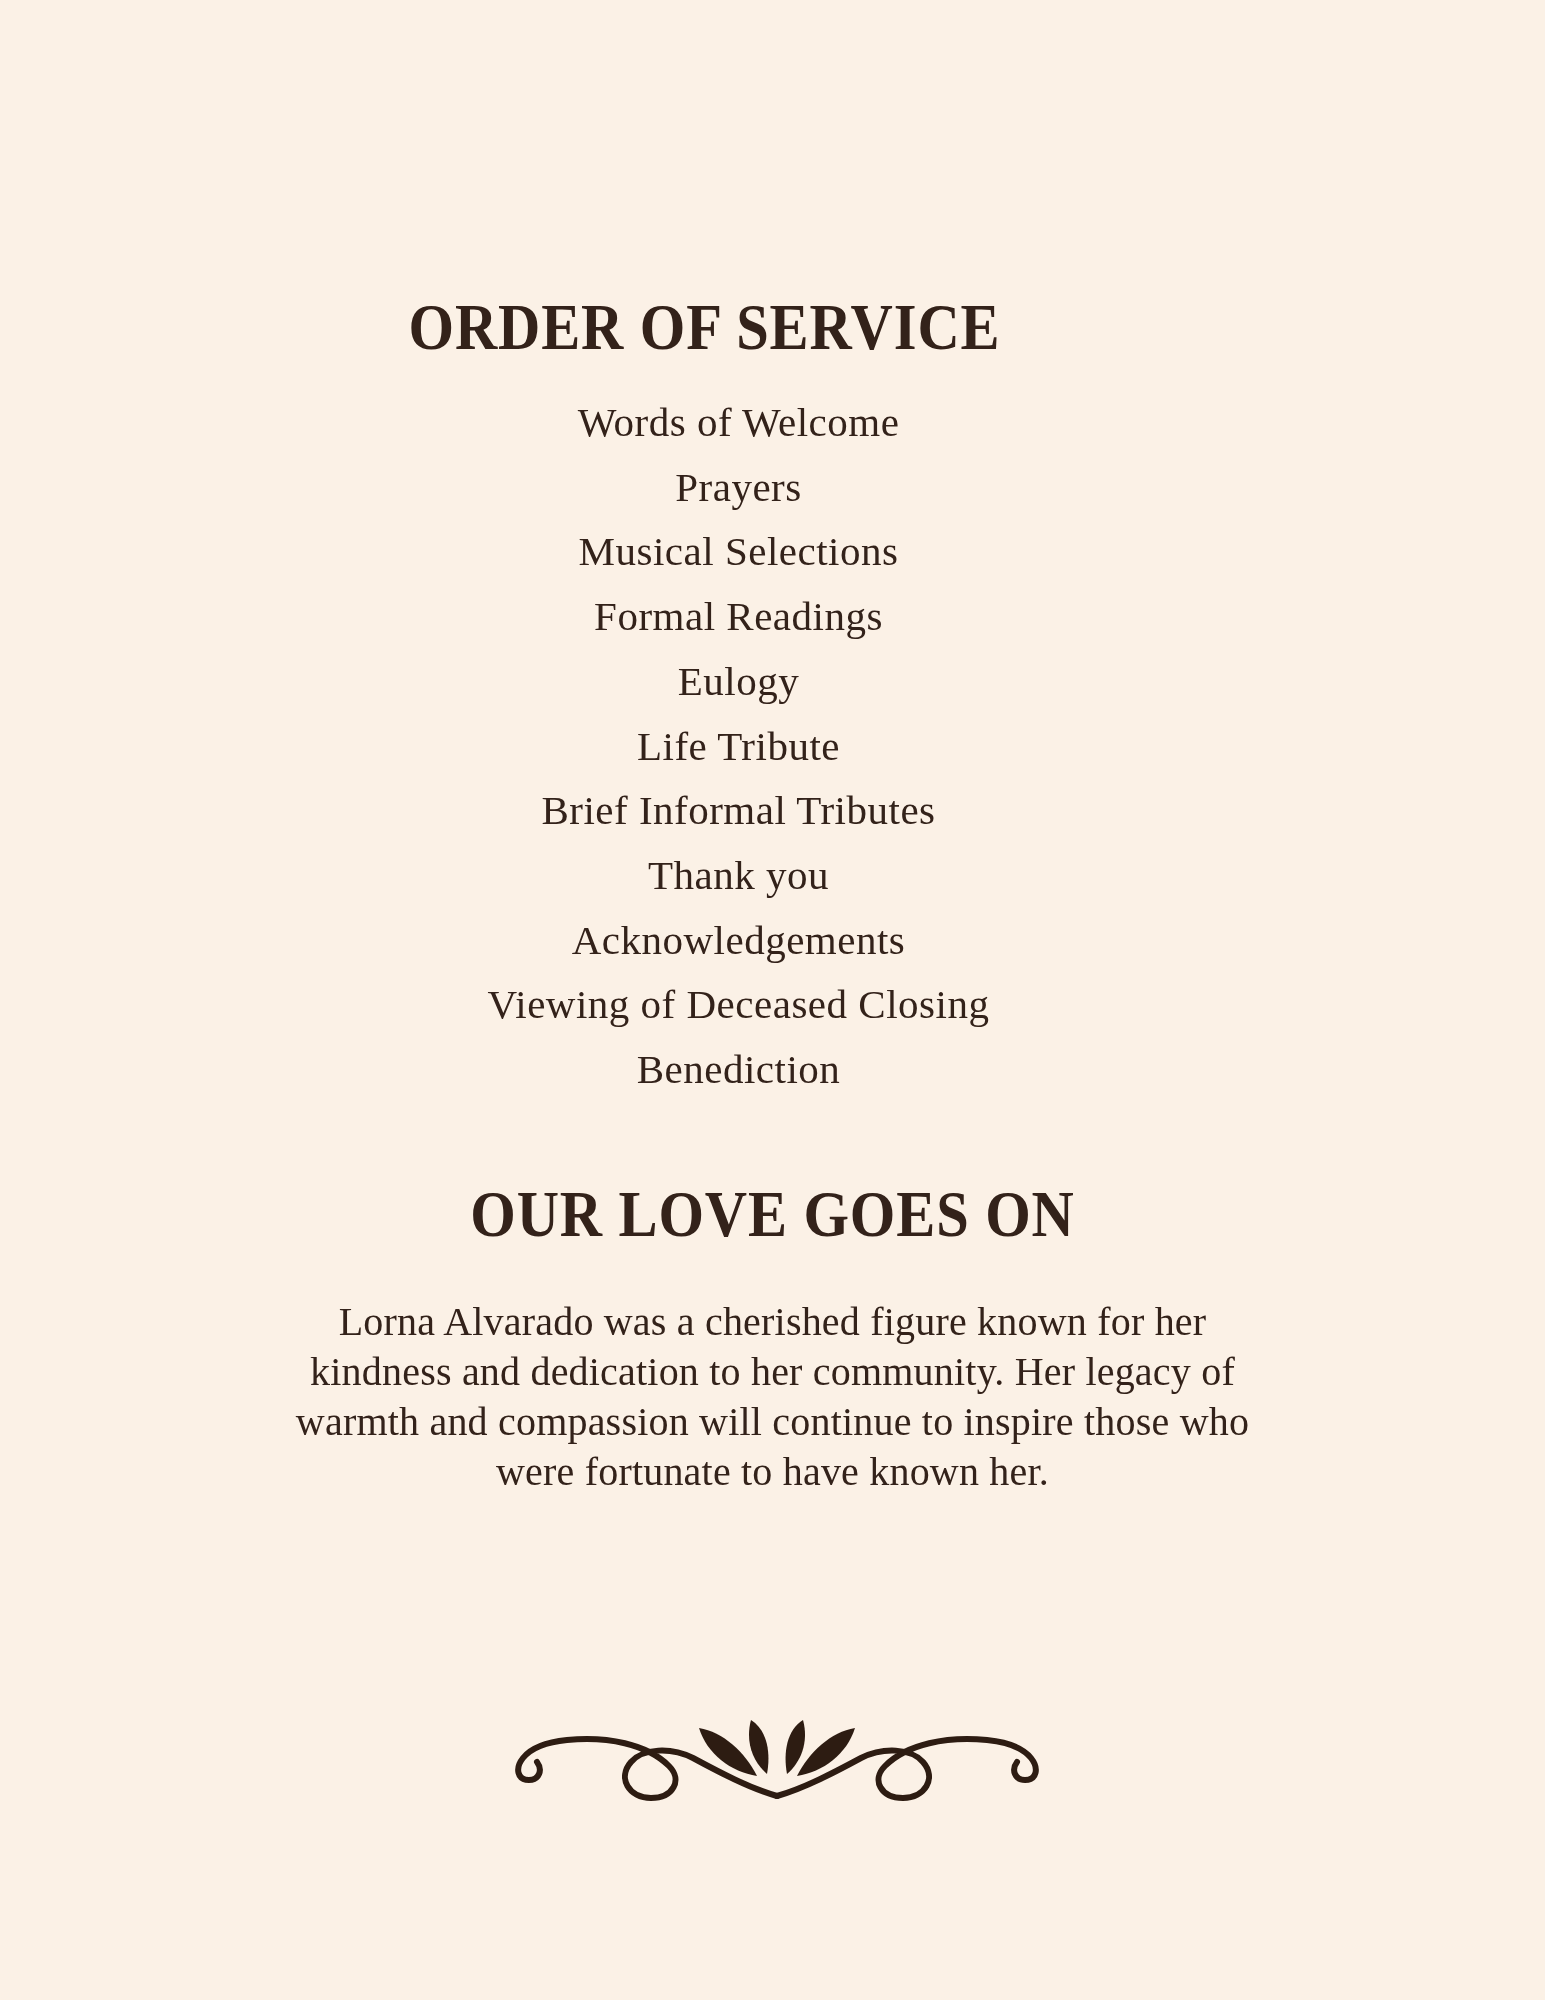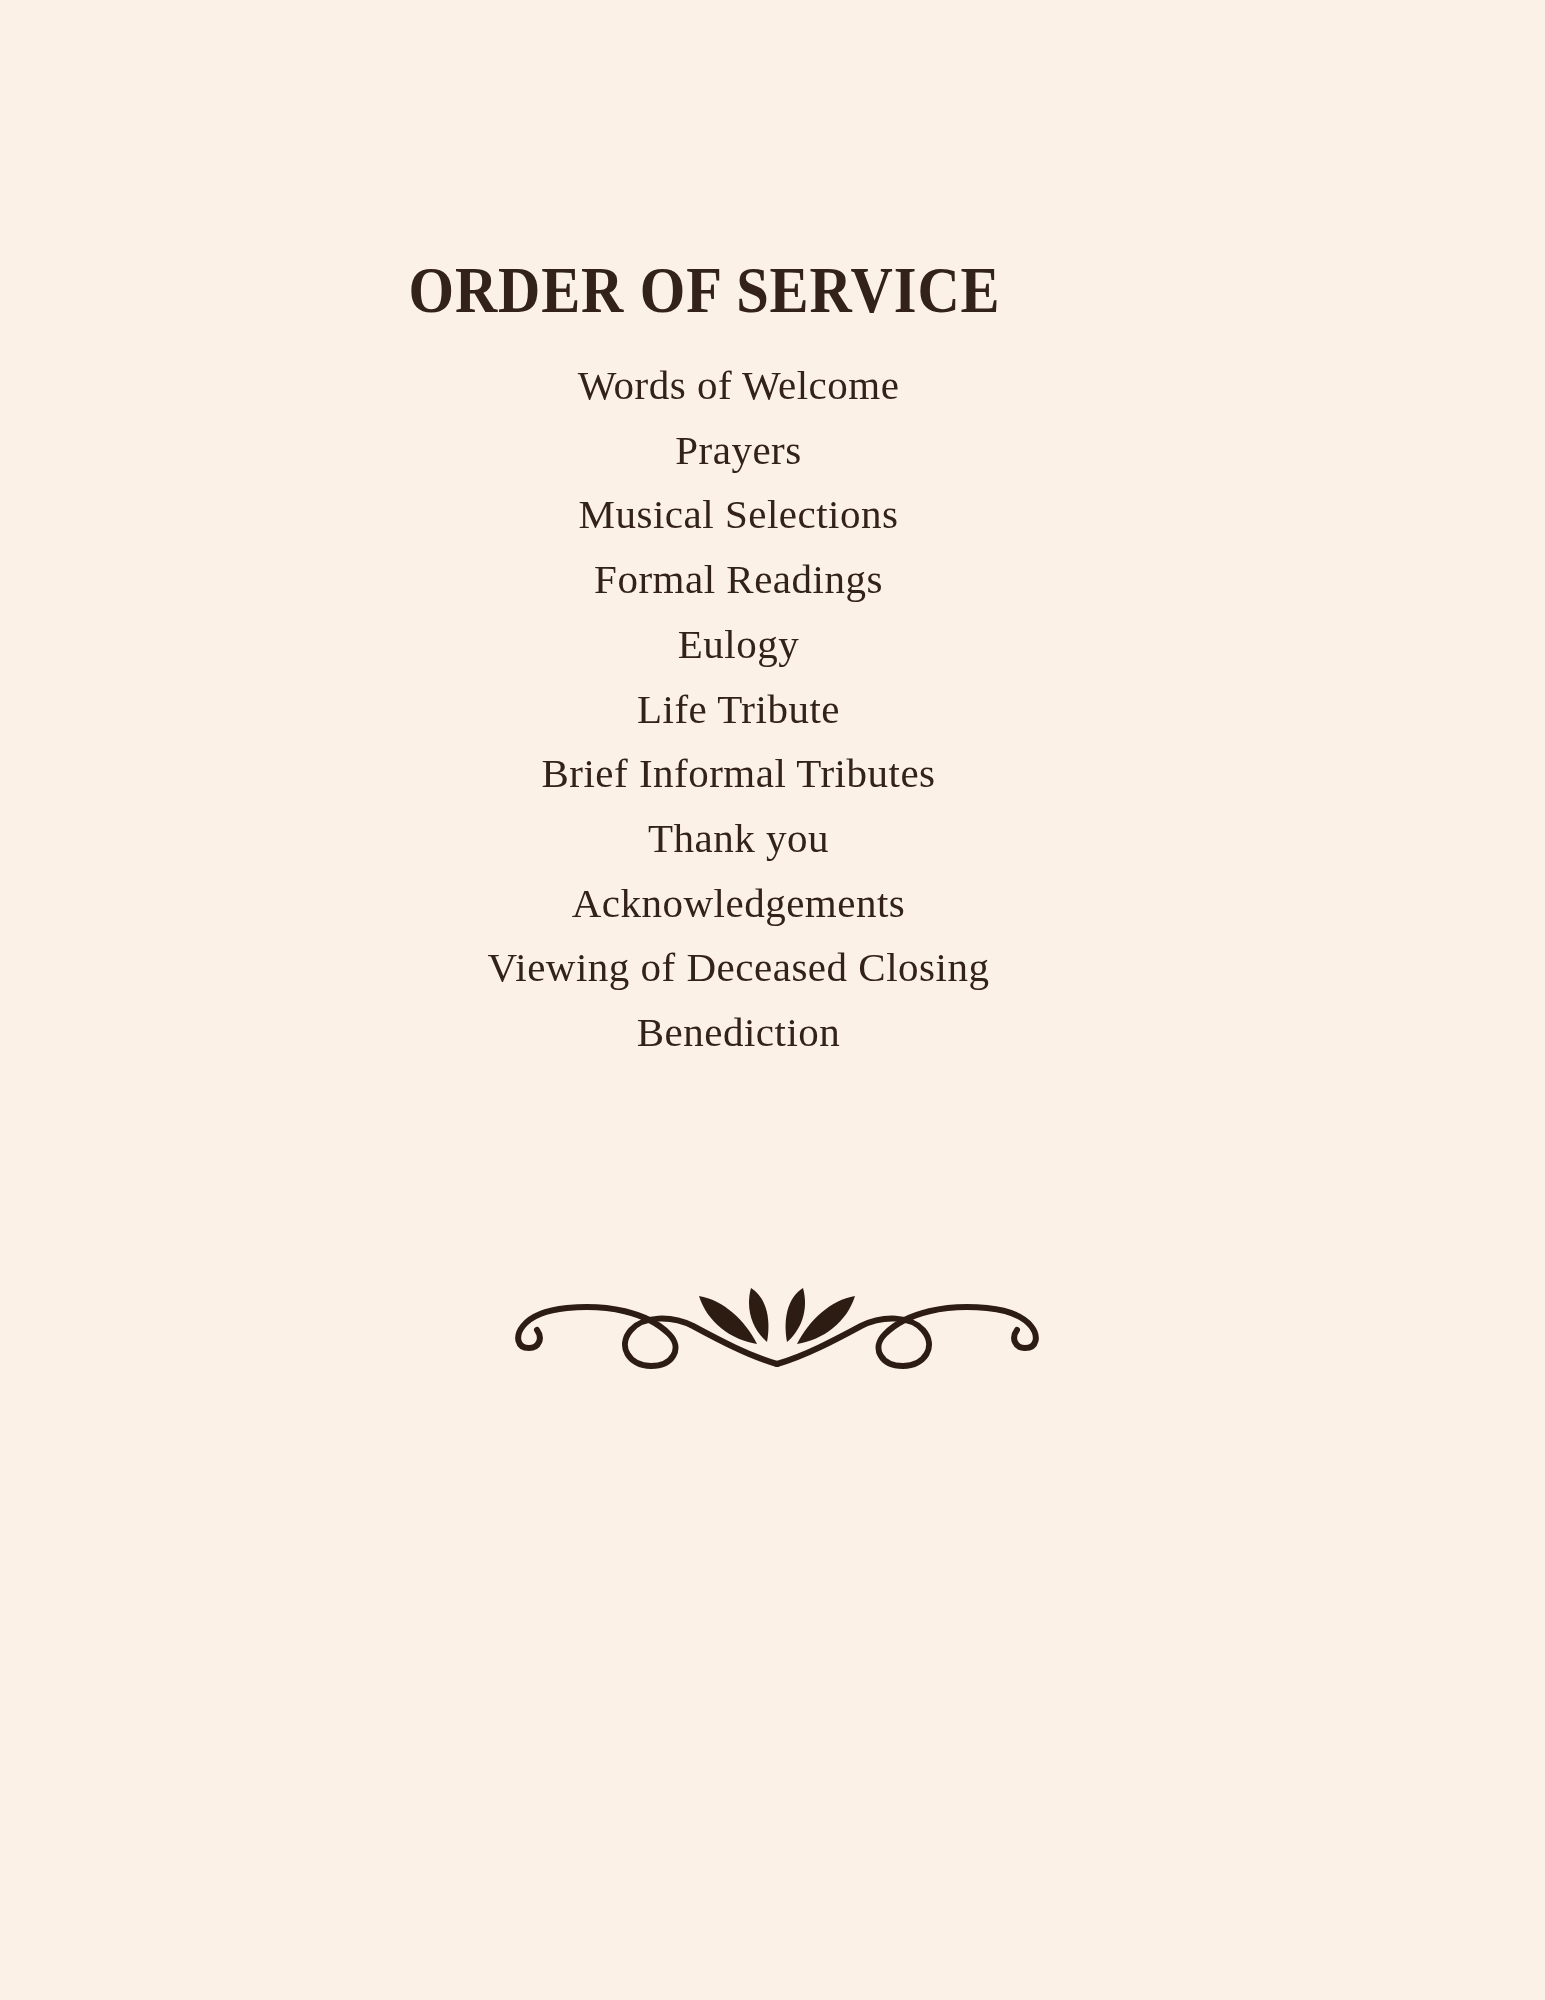--- a/index.html
+++ b/index.html
@@ -12,20 +12,21 @@
     background: #fbf1e6;
     font-family: "Liberation Serif", "DejaVu Serif", serif;
     color: #33221a;
     overflow: hidden;
   }
   .page {
     width: 1545px;
     height: 1789px;
     box-sizing: border-box;
     padding-top: 250px;
+    margin-top: 37px;
   }
   .order-block {
     transform: translateX(-34px);
   }
   .display-heading {
     margin: 0;
     text-align: center;
     font-size: 65px;
     line-height: 80px;
     font-weight: 600;
@@ -84,20 +85,24 @@
       <li>Eulogy</li>
       <li>Life Tribute</li>
       <li>Brief Informal Tributes</li>
       <li>Thank you</li>
       <li>Acknowledgements</li>
       <li>Viewing of Deceased Closing</li>
       <li>Benediction</li>
     </ul>
   </section>
 
+  <section>
+    <h2 class="display-heading tribute-heading">OUR LOVE GOES ON</h2>
+    <p class="tribute-paragraph">Lorna Alvarado was a cherished figure known for her kindness and dedication to her community. Her legacy of warmth and compassion will continue to inspire those who were fortunate to have known her.</p>
+  </section>
 
   <div class="flourish-wrap">
     <svg width="566" height="90" viewBox="0 0 566 90" aria-hidden="true">
       <g fill="none" stroke="#2d1c12" stroke-width="6" stroke-linecap="round">
         <g id="fl-half-strokes">
           <path d="M283,78
                    C311,70 341,54 367,40
                    C389,29 417,30 429,44
                    C443,60 431,80 409,80
                    C387,80 377,62 391,48

